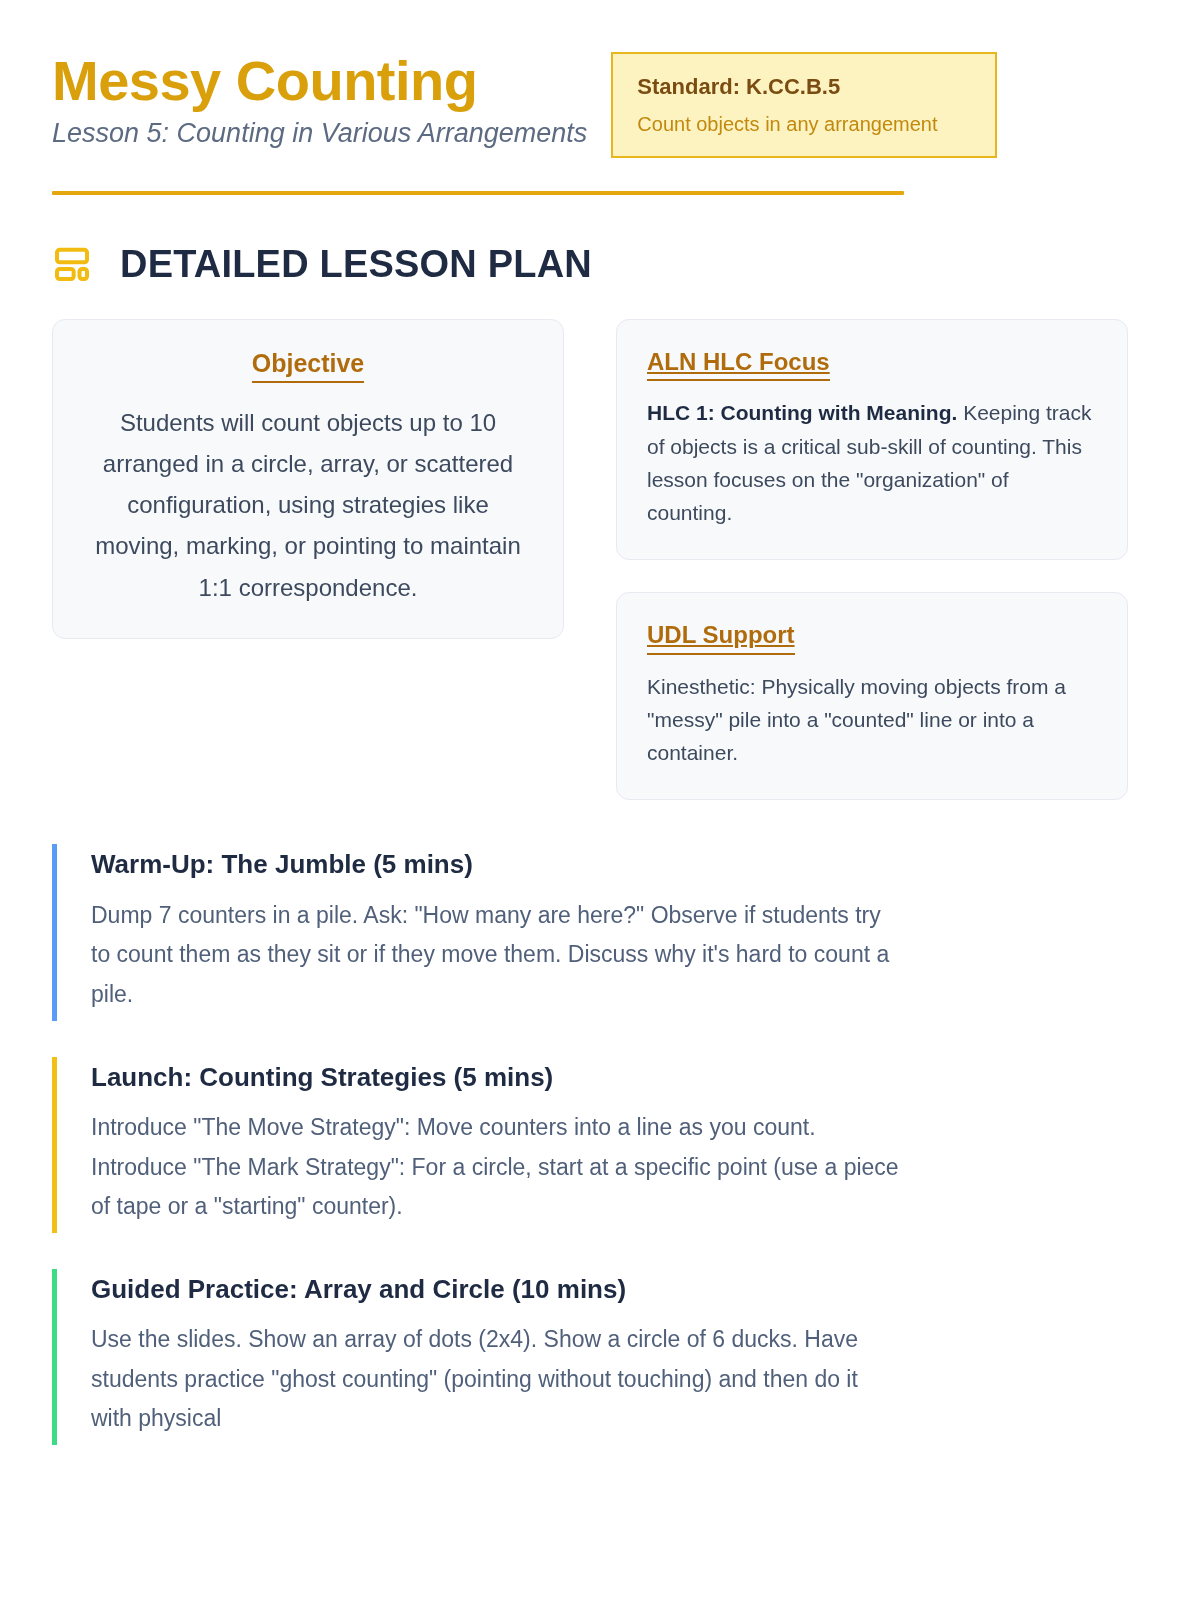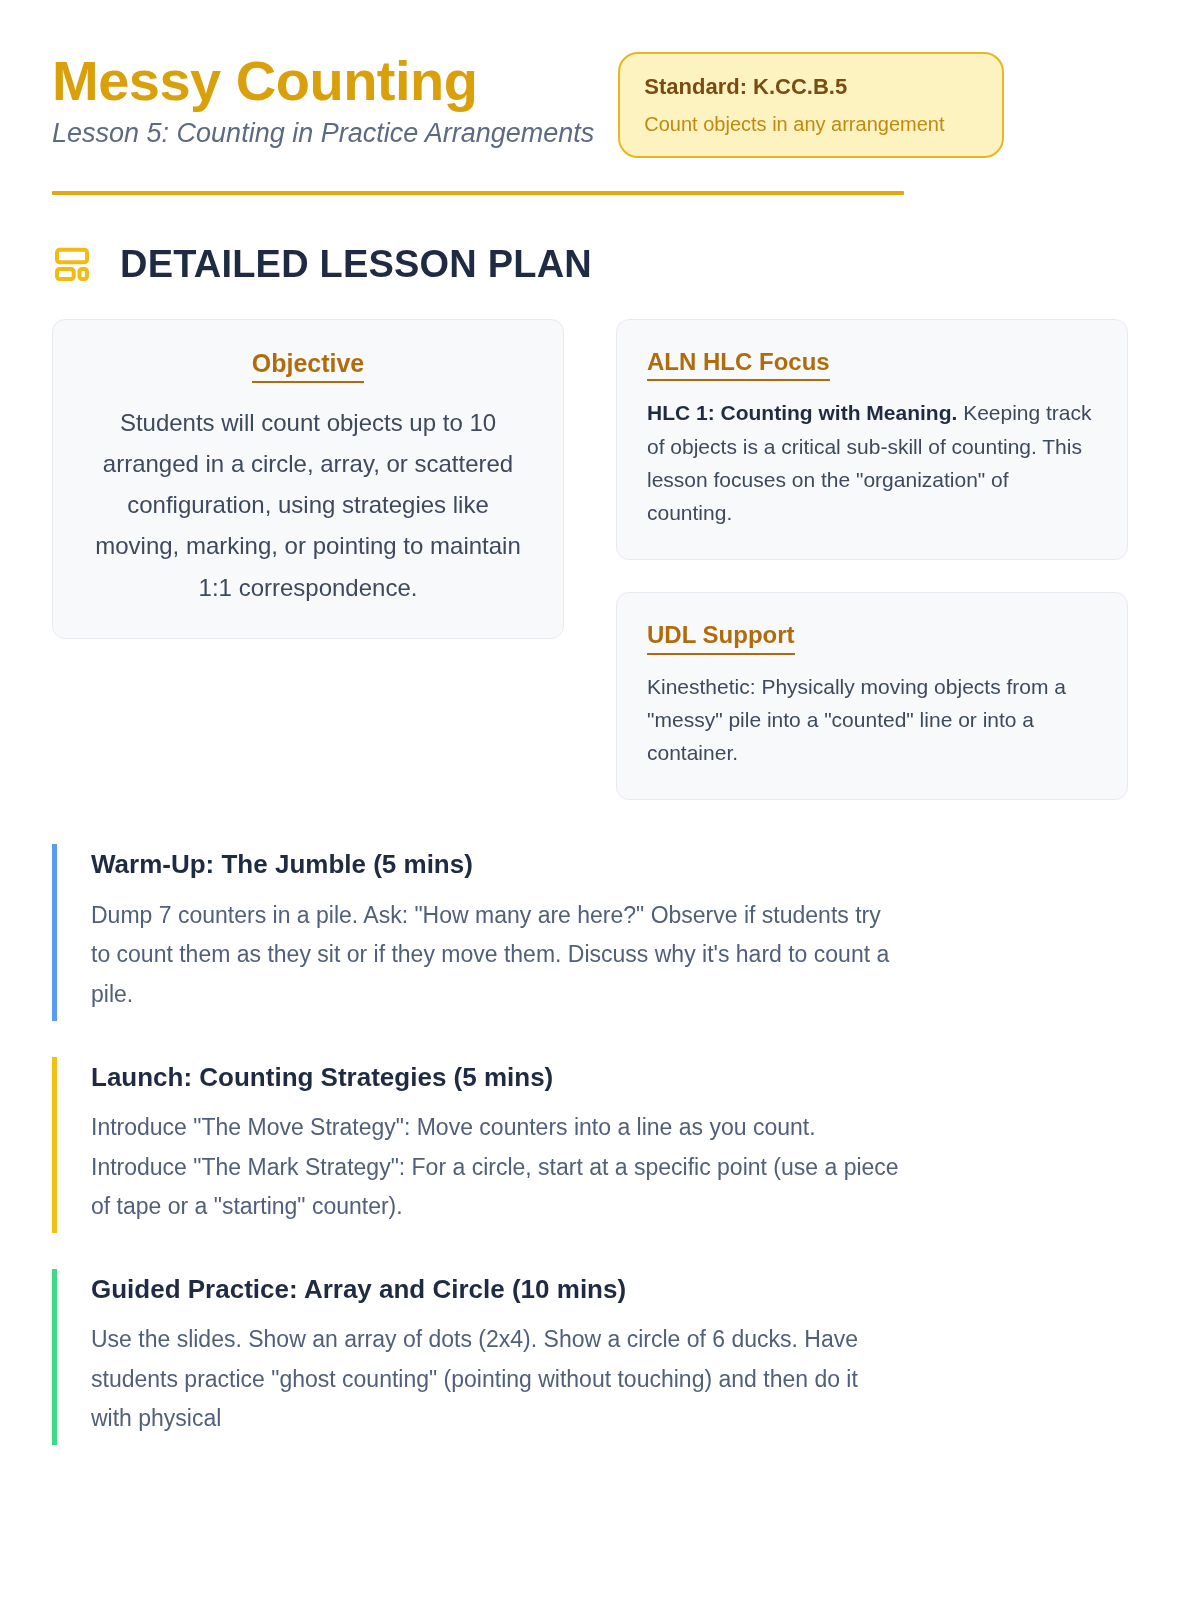--- a/index.html
+++ b/index.html
@@ -42,21 +42,21 @@
     font-style: italic;
     color: #5c6b82;
     margin-top: 6px;
     line-height: 1.25;
     white-space: nowrap;
   }
 
   .standard-badge {
     background: #fcf3c0;
     border: 2px solid #e8b71d;
-    border-radius: 20px;
+    border-radius: 0;
     padding: 19px 22px 19px 24px;
     min-width: 386px;
     margin-top: 4px;
   }
 
   .standard-badge .std-title {
     font-size: 22px;
     font-weight: bold;
     color: #7a4c12;
     line-height: 1.3;
@@ -121,20 +121,21 @@
     color: #b06c0c;
     border-bottom: 2.5px solid #b06c0c;
     padding-bottom: 3px;
     margin-bottom: 19px;
     line-height: 1.2;
   }
 
   .card-title.small {
     font-size: 24px;
     margin-bottom: 15px;
+    text-decoration: underline;
   }
 
   .card-body {
     font-size: 24px;
     line-height: 1.72;
     color: #3d4a5e;
   }
 
   .card-body.compact {
     font-size: 21px;
@@ -193,21 +194,21 @@
   }
 </style>
 </head>
 <body>
 
 <div class="page">
 
   <div class="header">
     <div class="title-block">
       <div class="doc-title">Messy Counting</div>
-      <div class="doc-subtitle">Lesson 5: Counting in Practice Arrangements</div>
+      <div class="doc-subtitle">Lesson 5: Counting in Various Arrangements</div>
     </div>
 
     <div class="standard-badge">
       <div class="std-title">Standard: K.CC.B.5</div>
       <div class="std-desc">Count objects in any arrangement</div>
     </div>
   </div>
 
   <div class="gold-rule"></div>
 

